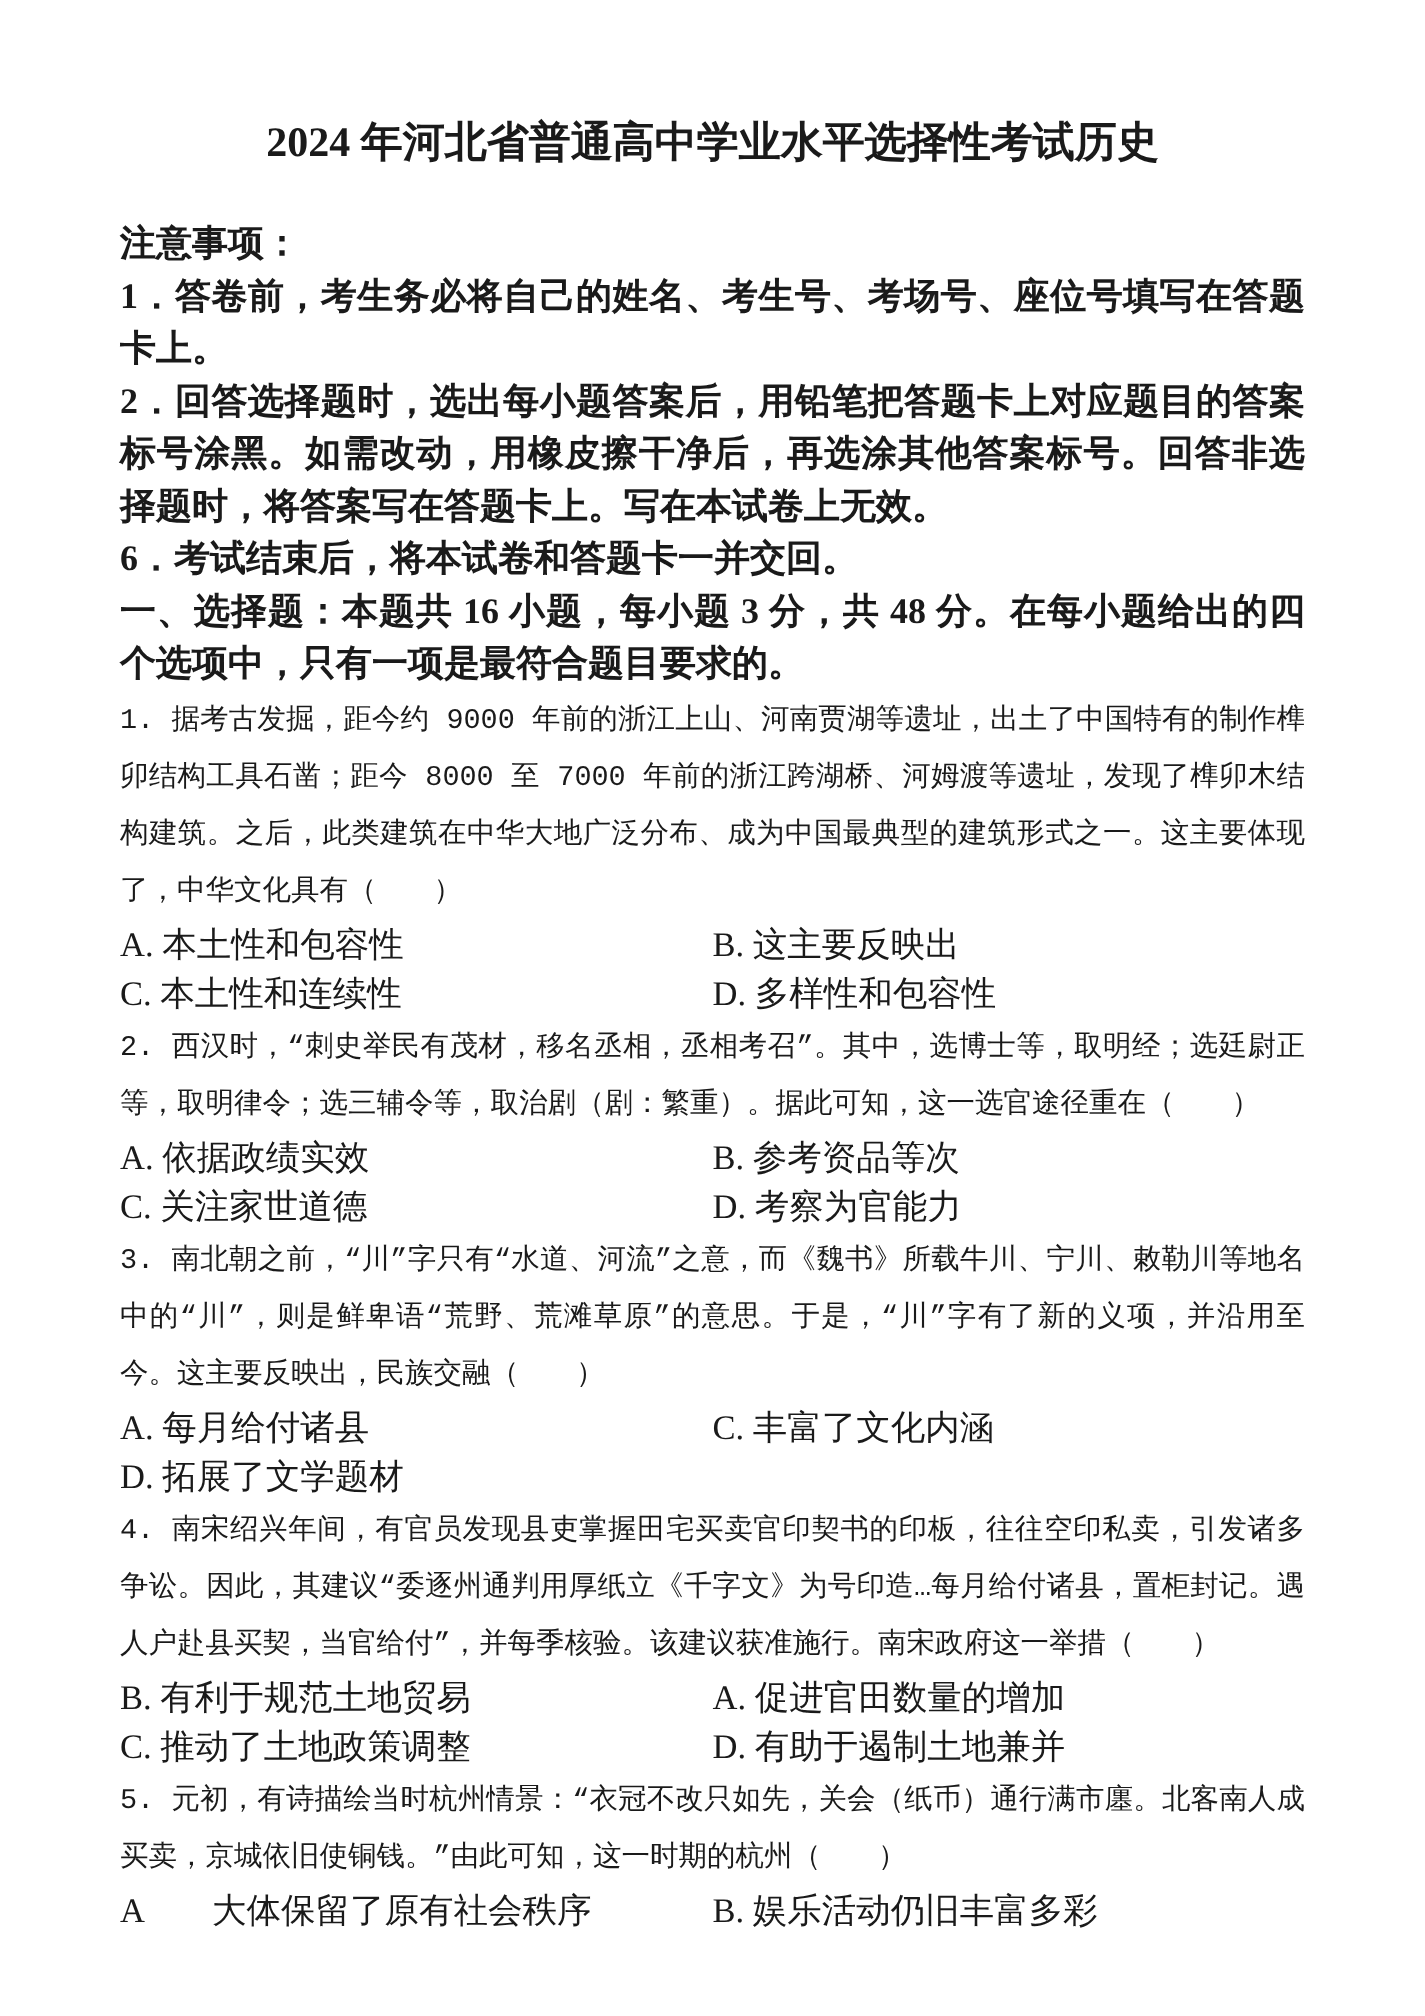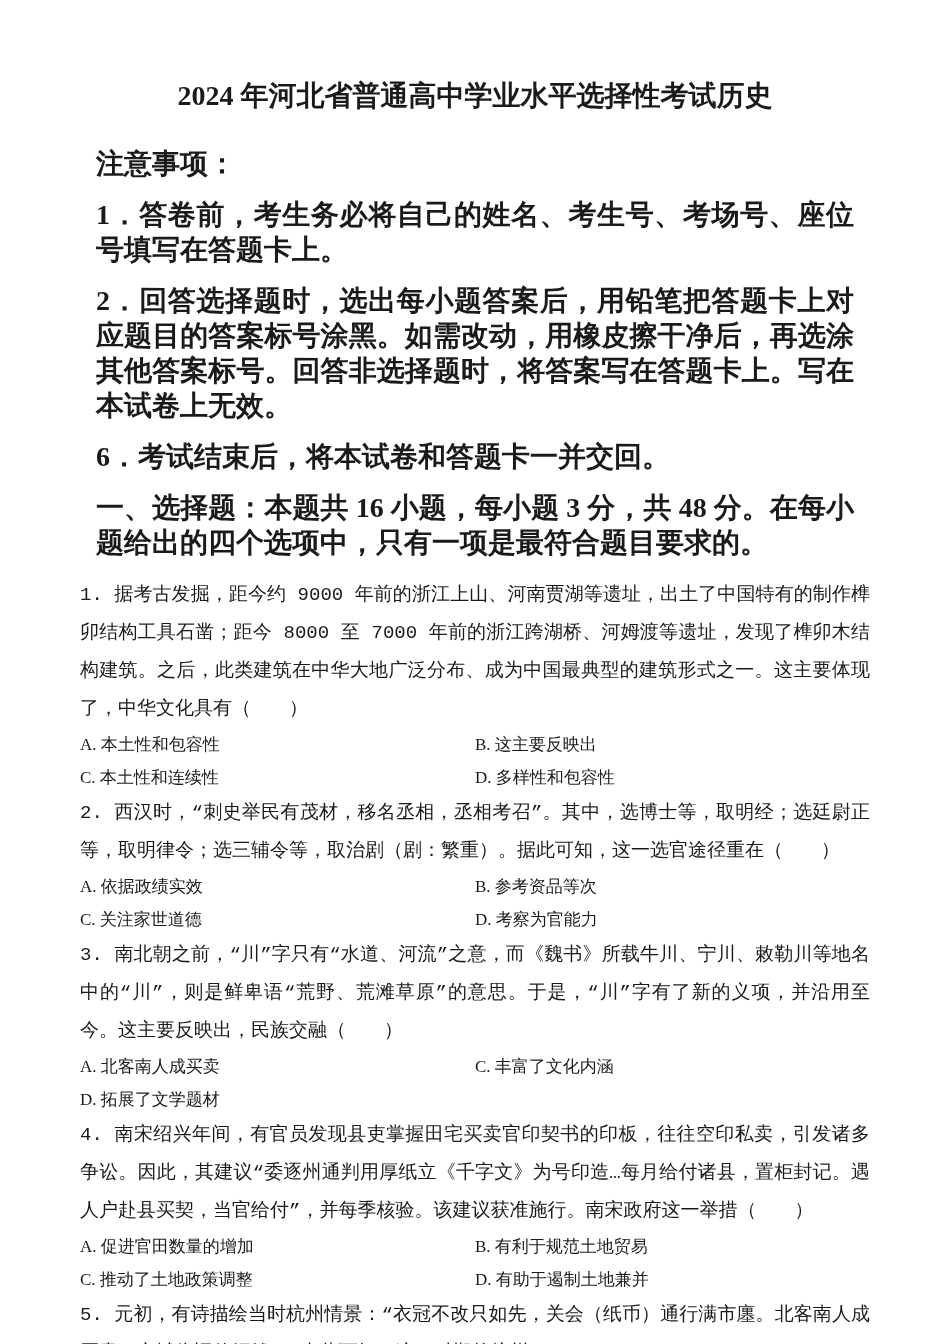--- a/index.html
+++ b/index.html
@@ -19,38 +19,38 @@
     overflow: hidden;
   }
   .title {
     margin: 0 0 32px 0;
     font-size: 28px;
     font-weight: bold;
     line-height: 36px;
     text-align: center;
   }
   .bold-line {
-    margin: 16px;
-    font-size: 28px;
+    margin: 0;
+    font-size: 24px;
     font-weight: bold;
     line-height: 35px;
     text-align: justify;
   }
   .stem {
     margin: 0;
     font-size: 19px;
     font-weight: normal;
     line-height: 38px;
     text-align: justify;
     font-family: Liberation Mono, monospace;
   }
   .options {
     display: grid;
     grid-template-columns: 1fr 1fr;
-    font-size: 17px;
+    font-size: 23px;
     line-height: 33px;
   }
   .option {
     white-space: nowrap;
     overflow: hidden;
   }
   .footer {
     position: absolute;
     left: 0;
     right: 0;
@@ -92,31 +92,31 @@
       <span class="option">A. 依据政绩实效</span>
       <span class="option">B. 参考资品等次</span>
       <span class="option">C. 关注家世道德</span>
       <span class="option">D. 考察为官能力</span>
     </div>
   </div>
 
   <div class="question">
     <p class="stem">3. 南北朝之前，“川”字只有“水道、河流”之意，而《魏书》所载牛川、宁川、敕勒川等地名中的“川”，则是鲜卑语“荒野、荒滩草原”的意思。于是，“川”字有了新的义项，并沿用至今。这主要反映出，民族交融（　　）</p>
     <div class="options">
-      <span class="option">A. 北客南人成买卖</span>
+      <span class="option">A. 每月给付诸县</span>
       <span class="option">C. 丰富了文化内涵</span>
       <span class="option">D. 拓展了文学题材</span>
     </div>
   </div>
 
   <div class="question">
     <p class="stem">4. 南宋绍兴年间，有官员发现县吏掌握田宅买卖官印契书的印板，往往空印私卖，引发诸多争讼。因此，其建议“委逐州通判用厚纸立《千字文》为号印造…每月给付诸县，置柜封记。遇人户赴县买契，当官给付”，并每季核验。该建议获准施行。南宋政府这一举措（　　）</p>
     <div class="options">
+      <span class="option">B. 有利于规范土地贸易</span>
       <span class="option">A. 促进官田数量的增加</span>
-      <span class="option">B. 有利于规范土地贸易</span>
       <span class="option">C. 推动了土地政策调整</span>
       <span class="option">D. 有助于遏制土地兼并</span>
     </div>
   </div>
 
   <div class="question">
     <p class="stem">5. 元初，有诗描绘当时杭州情景：“衣冠不改只如先，关会（纸币）通行满市廛。北客南人成买卖，京城依旧使铜钱。”由此可知，这一时期的杭州（　　）</p>
     <div class="options">
       <span class="option">A　　大体保留了原有社会秩序</span>
       <span class="option">B. 娱乐活动仍旧丰富多彩</span>

